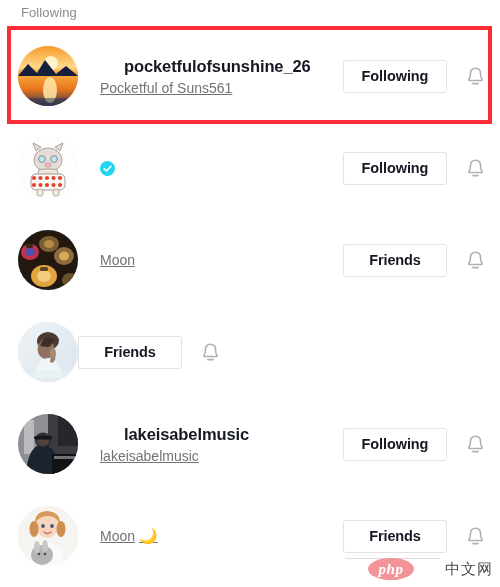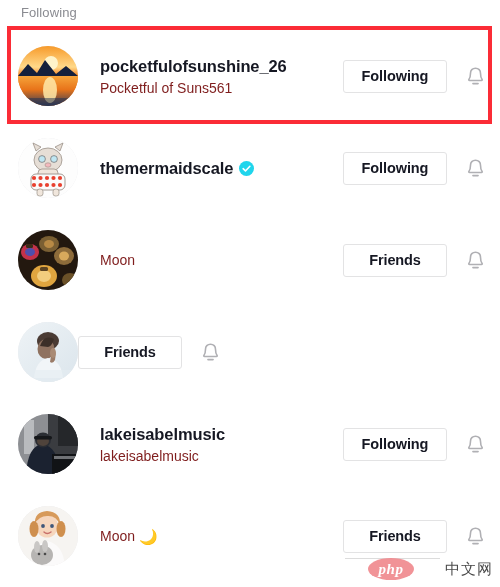--- a/index.html
+++ b/index.html
@@ -71,33 +71,35 @@
     display:flex;
     align-items:center;
     gap:6px;
   }
   .username{
     font-size:16.5px;
     font-weight:bold;
     color:#161823;
     letter-spacing:-0.1px;
     white-space:nowrap;
+    margin-left:24px;
   }
   .verified{
     width:15px; height:15px;
     flex:0 0 15px;
     display:block;
   }
   .nickname{
     font-size:14px;
-    color:#7f1d1d;
+    color:#737373;
     white-space:nowrap;
     display:flex;
-    align-items:center;
+    align-items:flex-start;
     gap:4px;
+    text-decoration:underline;
   }
   .emoji{ font-size:15px; line-height:1; }
 
   
   .action{
     flex:0 0 auto;
     display:flex;
     align-items:center;
     gap:15px;
     padding-right:12px;
@@ -233,21 +235,20 @@
           <circle cx="22.5" cy="47" r="2.1" fill="#e8402f"></circle>
           <circle cx="29" cy="47" r="2.1" fill="#e8402f"></circle>
           <circle cx="35.5" cy="47" r="2.1" fill="#e8402f"></circle>
           <circle cx="42" cy="47" r="2.1" fill="#e8402f"></circle>
       <rect x="19" y="51" width="6" height="7" rx="2.5" fill="#f0e6dc" stroke="#9a9088" stroke-width="0.7"></rect>
       <rect x="35" y="51" width="6" height="7" rx="2.5" fill="#f0e6dc" stroke="#9a9088" stroke-width="0.7"></rect>
         </svg>
       </div>
     <div class="names">
       <div class="name-line">
-        <span class="username">themermaidscale</span>
         <svg class="verified" viewBox="0 0 16 16">
   <circle cx="8" cy="8" r="8" fill="#20d5ec"></circle>
   <path d="M4.4 8.2 L6.9 10.6 L11.6 5.6" stroke="#fff" stroke-width="1.7" fill="none" stroke-linecap="round" stroke-linejoin="round"></path>
           </svg>
       </div>
     </div>
     <div class="action">
       <button class="status-button">Following</button>
       <button class="bell-btn">
           <svg width="19" height="21" viewBox="0 0 19 21" fill="none">

